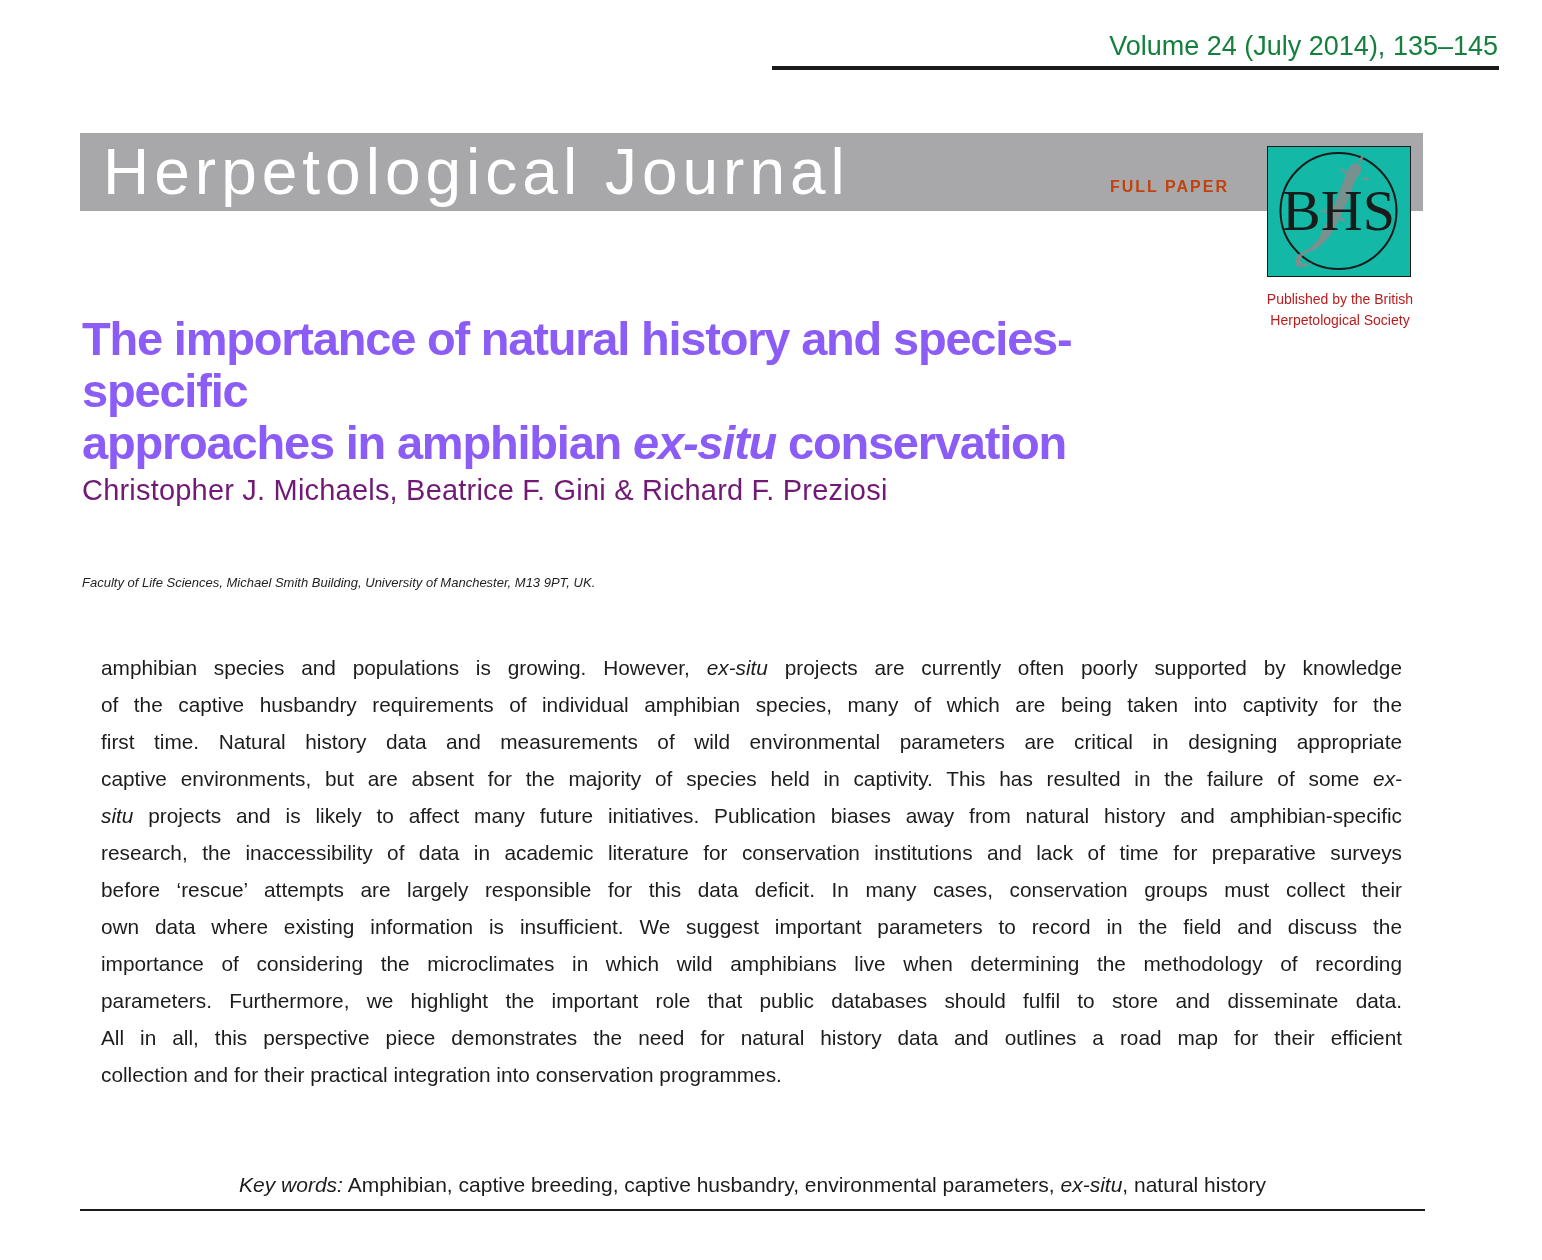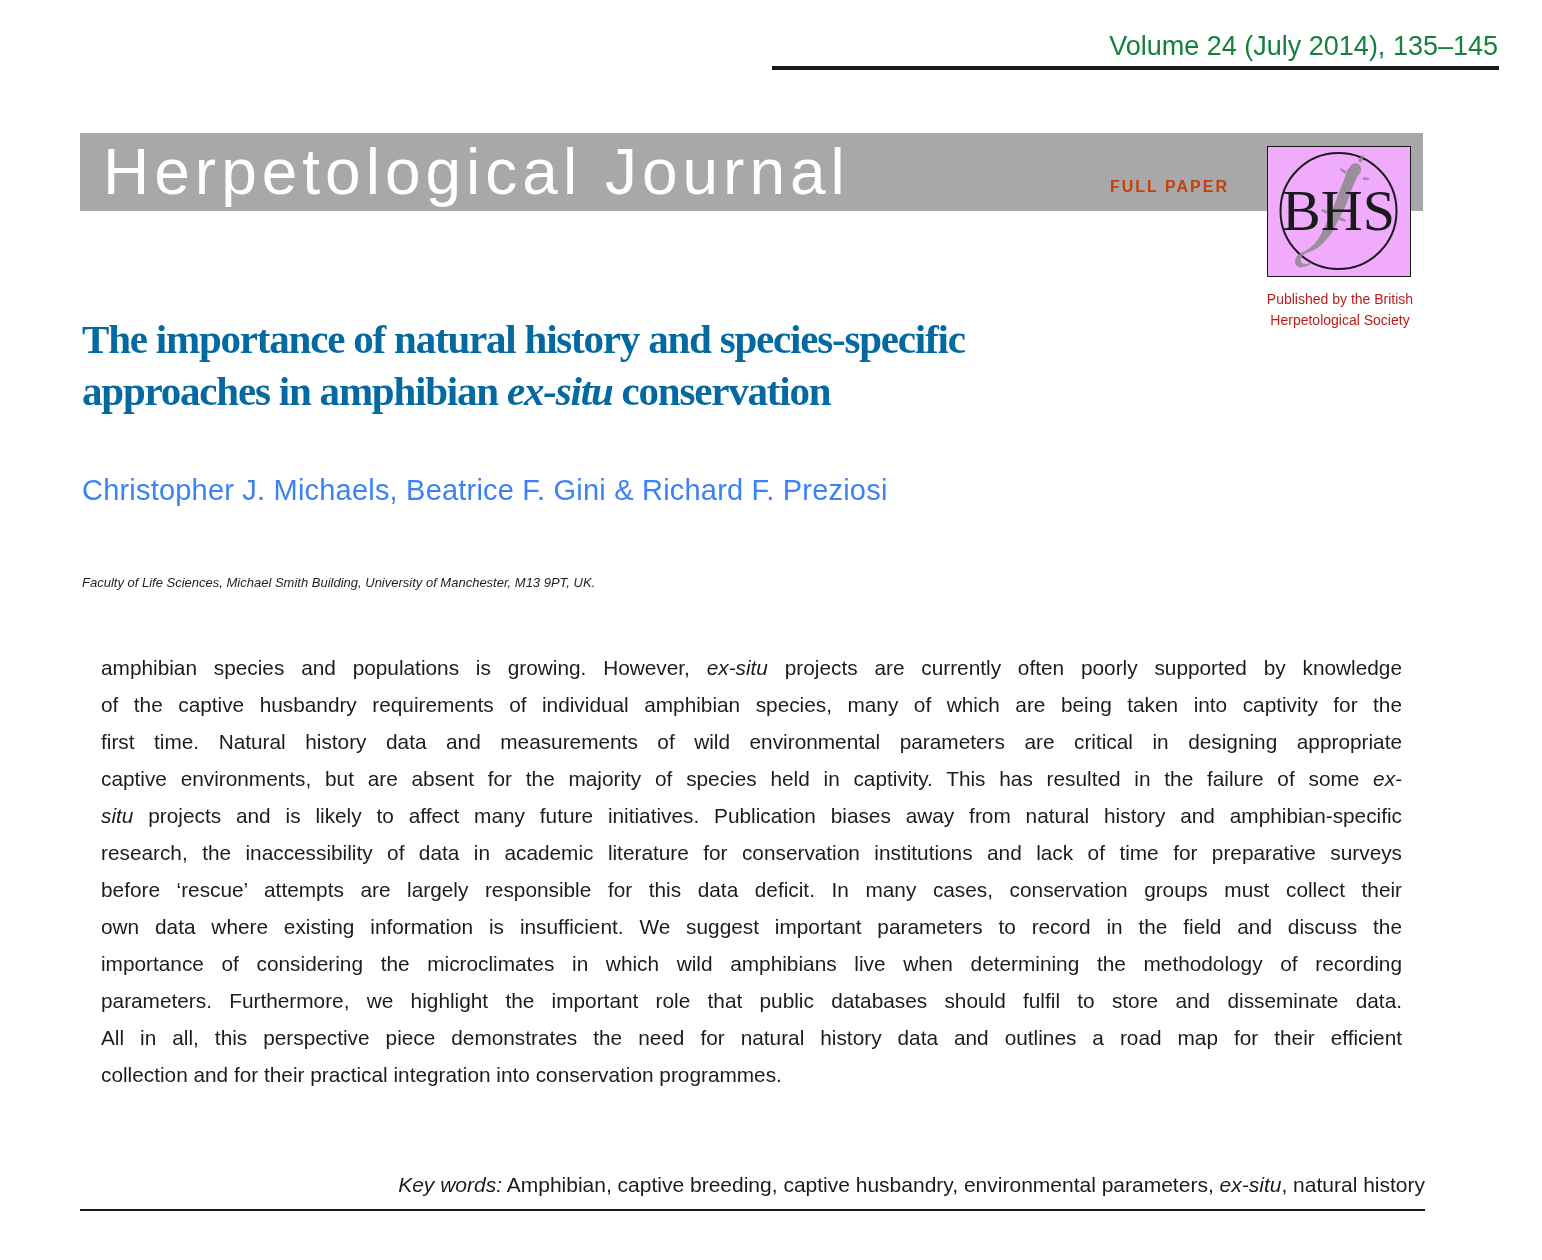--- a/index.html
+++ b/index.html
@@ -9,39 +9,39 @@
 
   #volume { left:770px; top:28px; width:728px; text-align:right; font-size:27px; line-height:36px; color:#15803d; }
   #top-rule { left:772px; top:66px; width:727px; height:4px; background:#1a1a1a; }
 
   #banner { left:80px; top:133px; width:1343px; height:78px; background:#a8a8aa; }
   #journal-title { left:103px; top:134px; font-size:64px; line-height:76px; color:#ffffff;
                    letter-spacing:5px; font-weight:normal; }
   #full-paper { left:1110px; top:174px; font-size:16px; line-height:26px; font-weight:bold;
                 letter-spacing:2px; color:#c2410c; }
 
-  #logo-box { left:1267px; top:146px; width:144px; height:131px; background:#f0abfc;
+  #logo-box { left:1267px; top:146px; width:144px; height:131px; background:#14b8a6;
               border:1.5px solid #1a1a1a; box-sizing:border-box; }
   #logo-box svg { position:absolute; left:0; top:0; }
   #publisher { left:1235px; top:289px; width:210px; text-align:center; font-size:14px; line-height:21px; color:#b91c1c; }
 
-  #paper-title { left:82px; top:313px; width:1120px; font-size:41px; line-height:52px; font-weight:bold;
-                 letter-spacing:-1.2px; color:#0369a1;font-family:Liberation Serif, serif; }
+  #paper-title { left:82px; top:313px; width:1120px; font-size:47px; line-height:52px; font-weight:bold;
+                 letter-spacing:-1.2px; color:#8b5cf6; }
   #paper-title .it { font-style:italic; }
 
-  #authors { left:82px; top:472px; font-size:29px; line-height:36px; color:#3b82f6; letter-spacing:0.2px; }
+  #authors { left:82px; top:472px; font-size:29px; line-height:36px; color:#701a75; letter-spacing:0.2px; }
   #affiliation { left:82px; top:574px; font-size:13px; line-height:18px; font-style:italic; color:#1f1f1f; }
 
   #abstract { left:101px; top:649px; width:1301px; font-size:20.8px; line-height:37px; color:#1c1c1c;
               text-align:justify; }
   #abstract .line { display:block; height:37px; white-space:nowrap; text-align:justify; text-align-last:justify; }
   #abstract .line.last { text-align-last:left; }
   #abstract i { font-style:italic; }
 
-  #keywords { left:80px; top:1170px; width:1345px; text-align:right; font-size:21px; line-height:30px; color:#1c1c1c; }
+  #keywords { left:80px; top:1170px; width:1345px; text-align:center; font-size:21px; line-height:30px; color:#1c1c1c; }
   #keywords i { font-style:italic; }
   #bottom-rule { left:80px; top:1209px; width:1345px; height:2px; background:#1a1a1a; }
 </style>
 </head>
 <body>
 
 <div class="abs" id="volume">Volume 24 (July 2014), 135–145</div>
 <div class="abs" id="top-rule"></div>
 
 <div class="abs" id="banner"></div>

